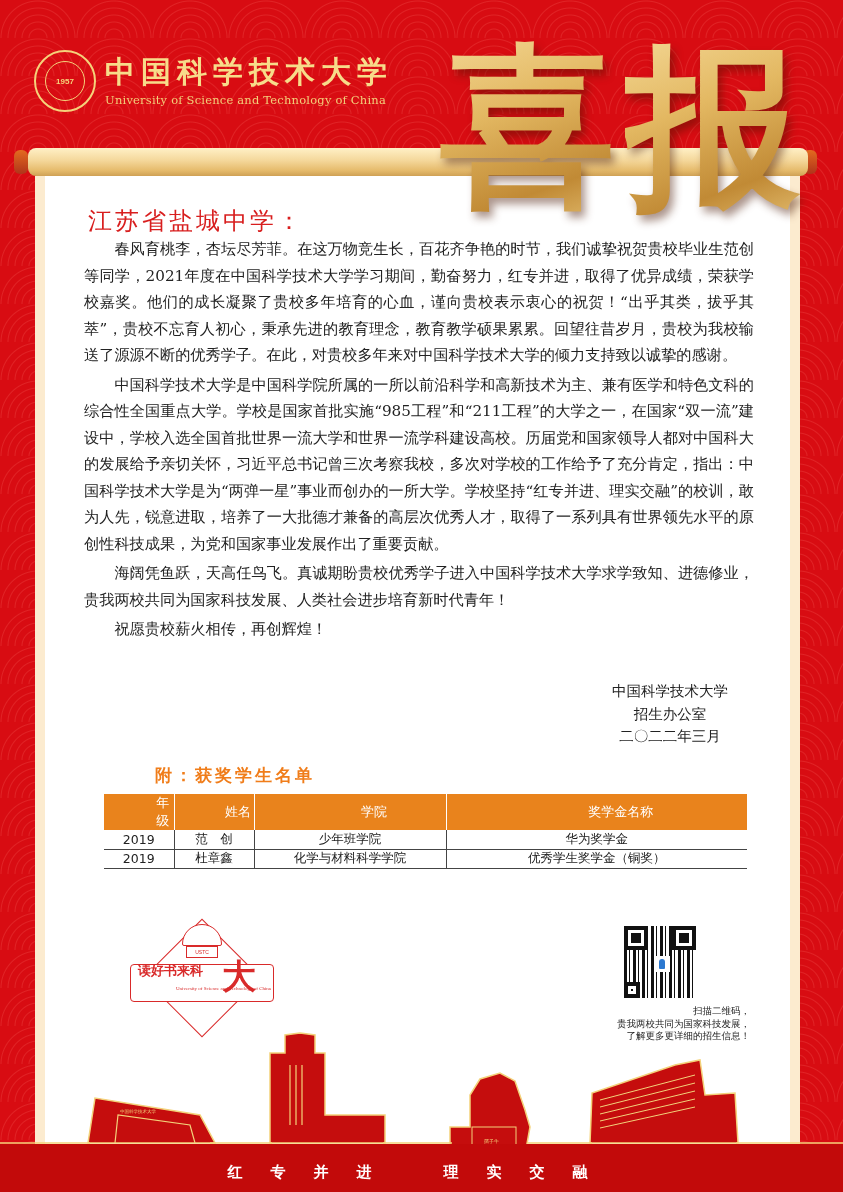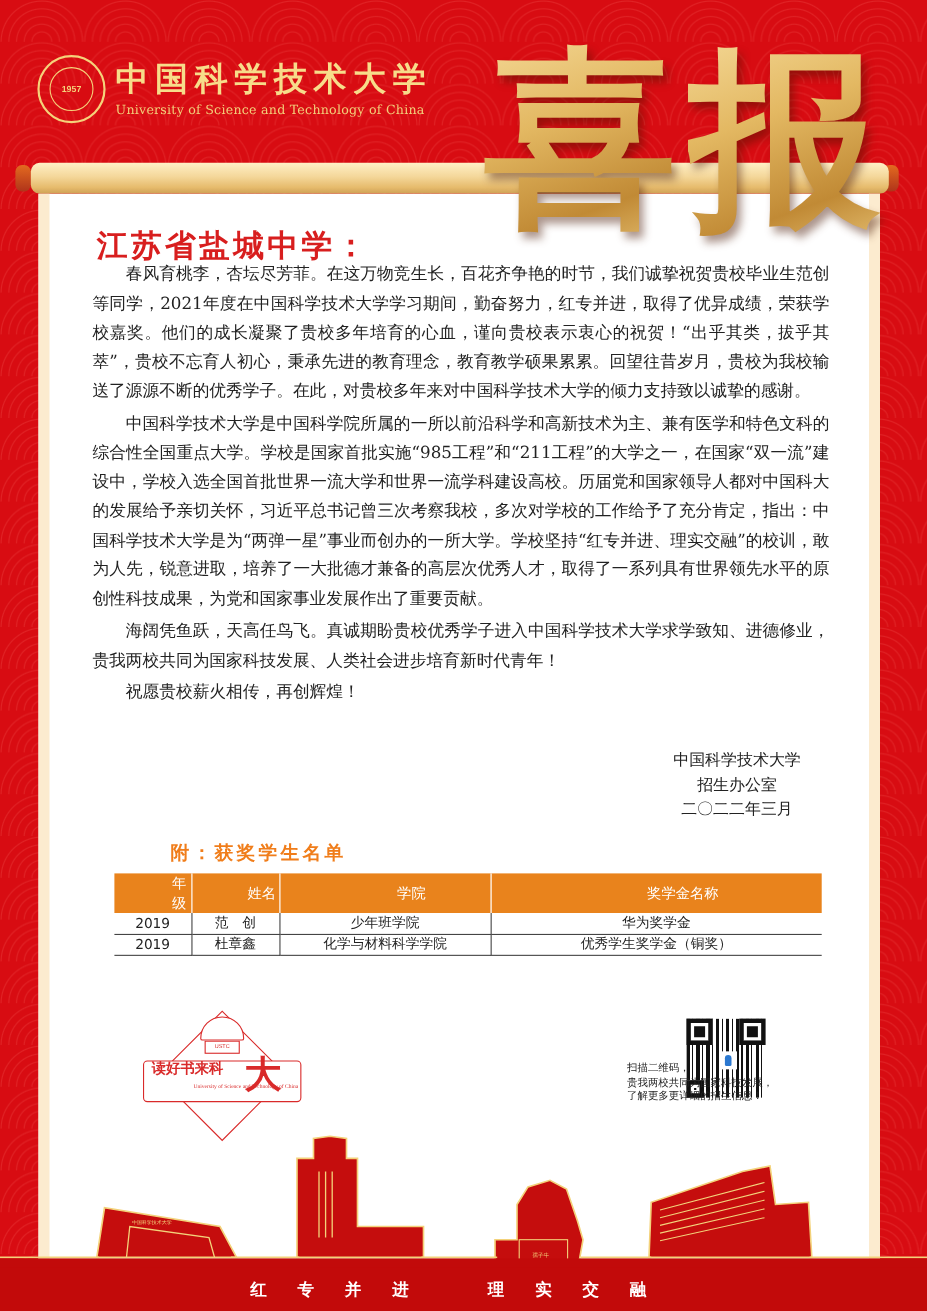--- a/index.html
+++ b/index.html
@@ -61,21 +61,21 @@
   .rod-cap-l { left: 14px; }
   .rod-cap-r { left: 803px; }
   .paper {
     position: absolute; left: 35px; top: 176px; width: 765px; height: 1000px;
     background: #ffffff;
     border-left: 10px solid #fcebcf; border-right: 10px solid #fcebcf;
     z-index: 1;
   }
   .addressee {
     position: absolute; left: 88px; top: 205px; color: #d81e1e;
-    font-size: 28px; font-weight: bold; letter-spacing: 3px; z-index: 4;
+    font-size: 24px; font-weight: normal; letter-spacing: 3px; z-index: 4;
     font-family: "DejaVu Serif", serif;
   }
   .body-text {
     position: absolute; left: 84px; top: 236px; width: 670px; z-index: 4;
     font-size: 15.2px; line-height: 26.5px; color: #222;
     text-align: justify; font-family: "DejaVu Serif", serif;
   }
   .body-text p { text-indent: 2em; margin-bottom: 3px; }
   .signature {
     position: absolute; left: 590px; top: 680px; width: 160px; z-index: 4;
@@ -120,22 +120,22 @@
   .qr-corner {
     position: absolute; left: 0; bottom: 0; width: 16px; height: 16px;
     border: 4px solid #111; background: #fff; box-shadow: inset 0 0 0 3px #fff, inset 0 0 0 8px #111;
   }
   .qr-mascot {
     position: absolute; left: 30px; top: 30px; width: 16px; height: 16px;
     background: #fff; display: flex; align-items: center; justify-content: center;
   }
   .qr-mascot i { width: 6px; height: 10px; background: #2b78d0; border-radius: 3px 3px 1px 1px; display: block; }
   .qr-caption {
-    position: absolute; left: 570px; top: 966px; width: 180px; z-index: 4;
-    text-align: left; font-family: Liberation Serif, serif;
+    position: absolute; left: 570px; top: 1005px; width: 180px; z-index: 4;
+    text-align: right; font-family: Liberation Serif, serif;
     font-size: 9.5px; line-height: 12.5px; color: #222;
   }
   .reading-logo {
     position: absolute; left: 122px; top: 924px; width: 160px; height: 125px; z-index: 4;
   }
   .reading-logo .diamond {
     position: absolute; left: 38px; top: 12px; width: 84px; height: 84px;
     border: 1.5px solid #d92a2a; transform: rotate(45deg);
   }
   .reading-logo .scroll {

